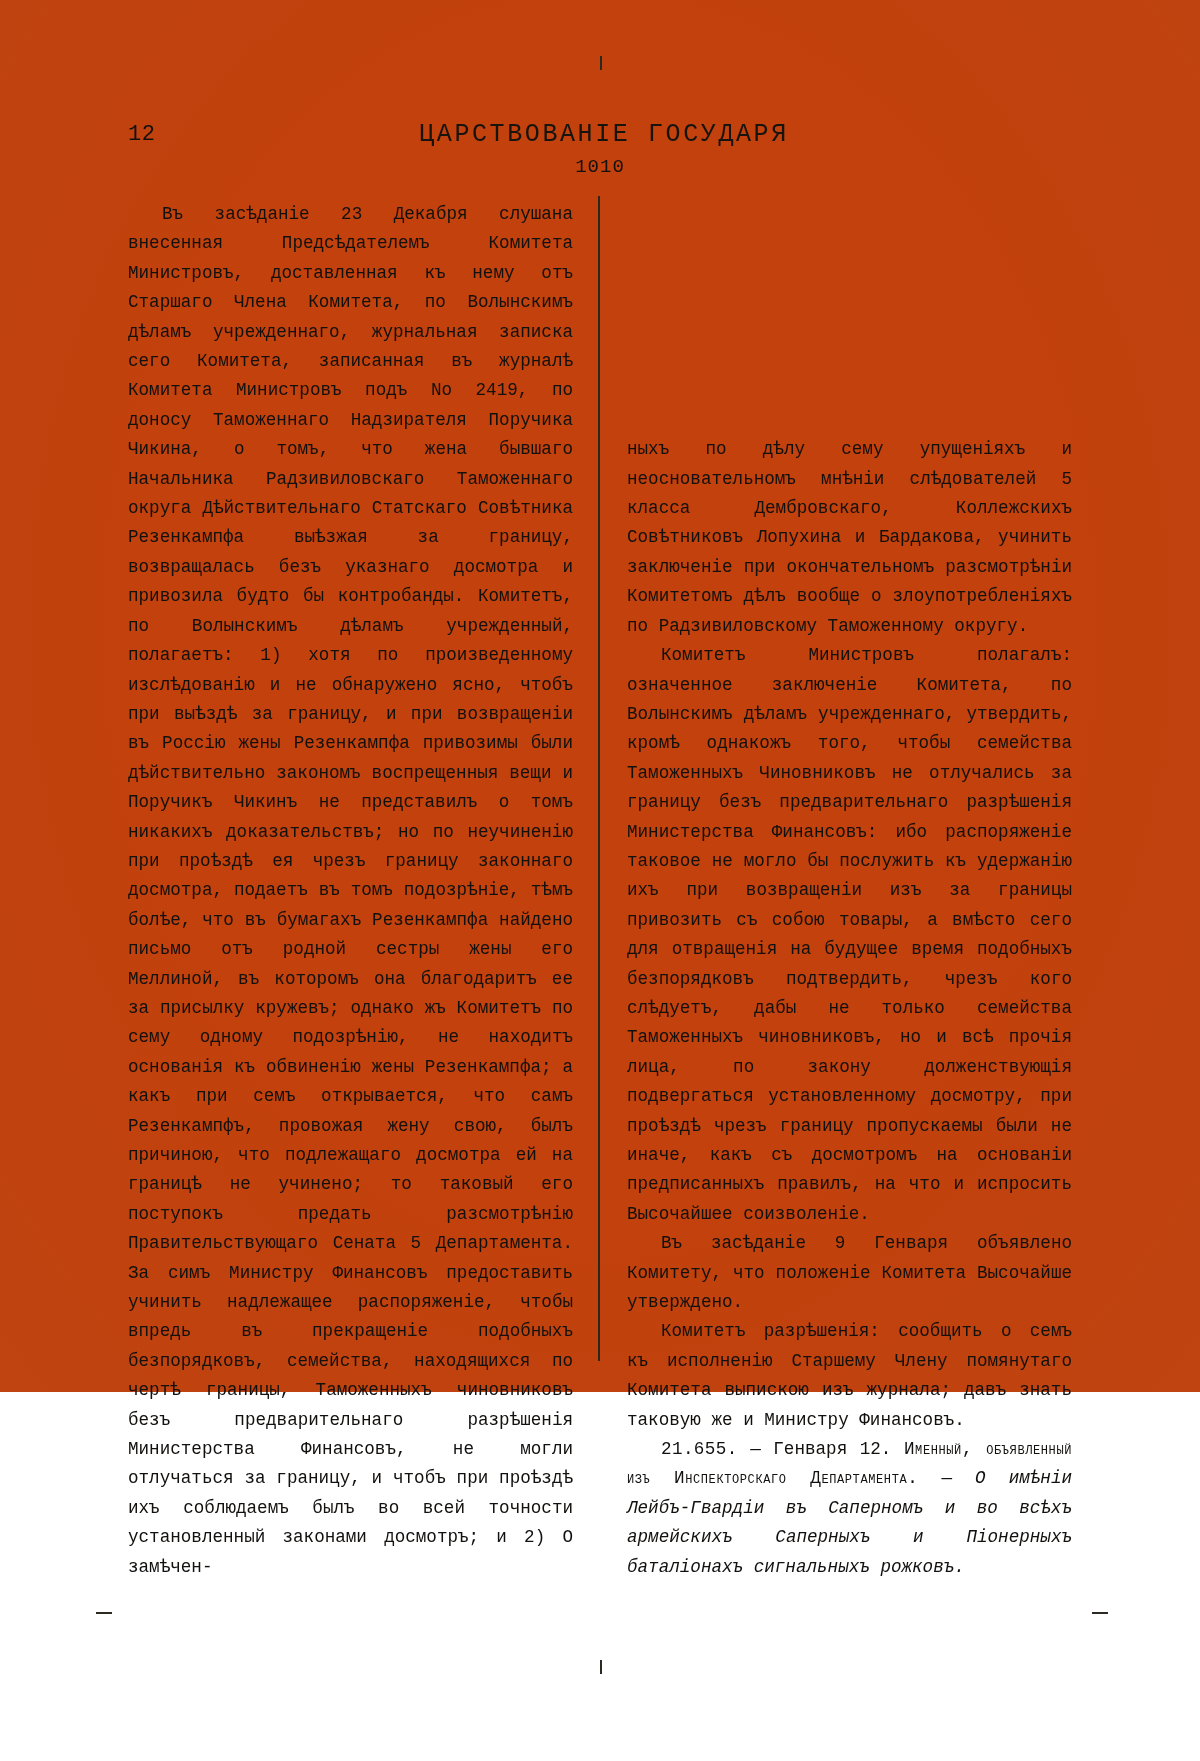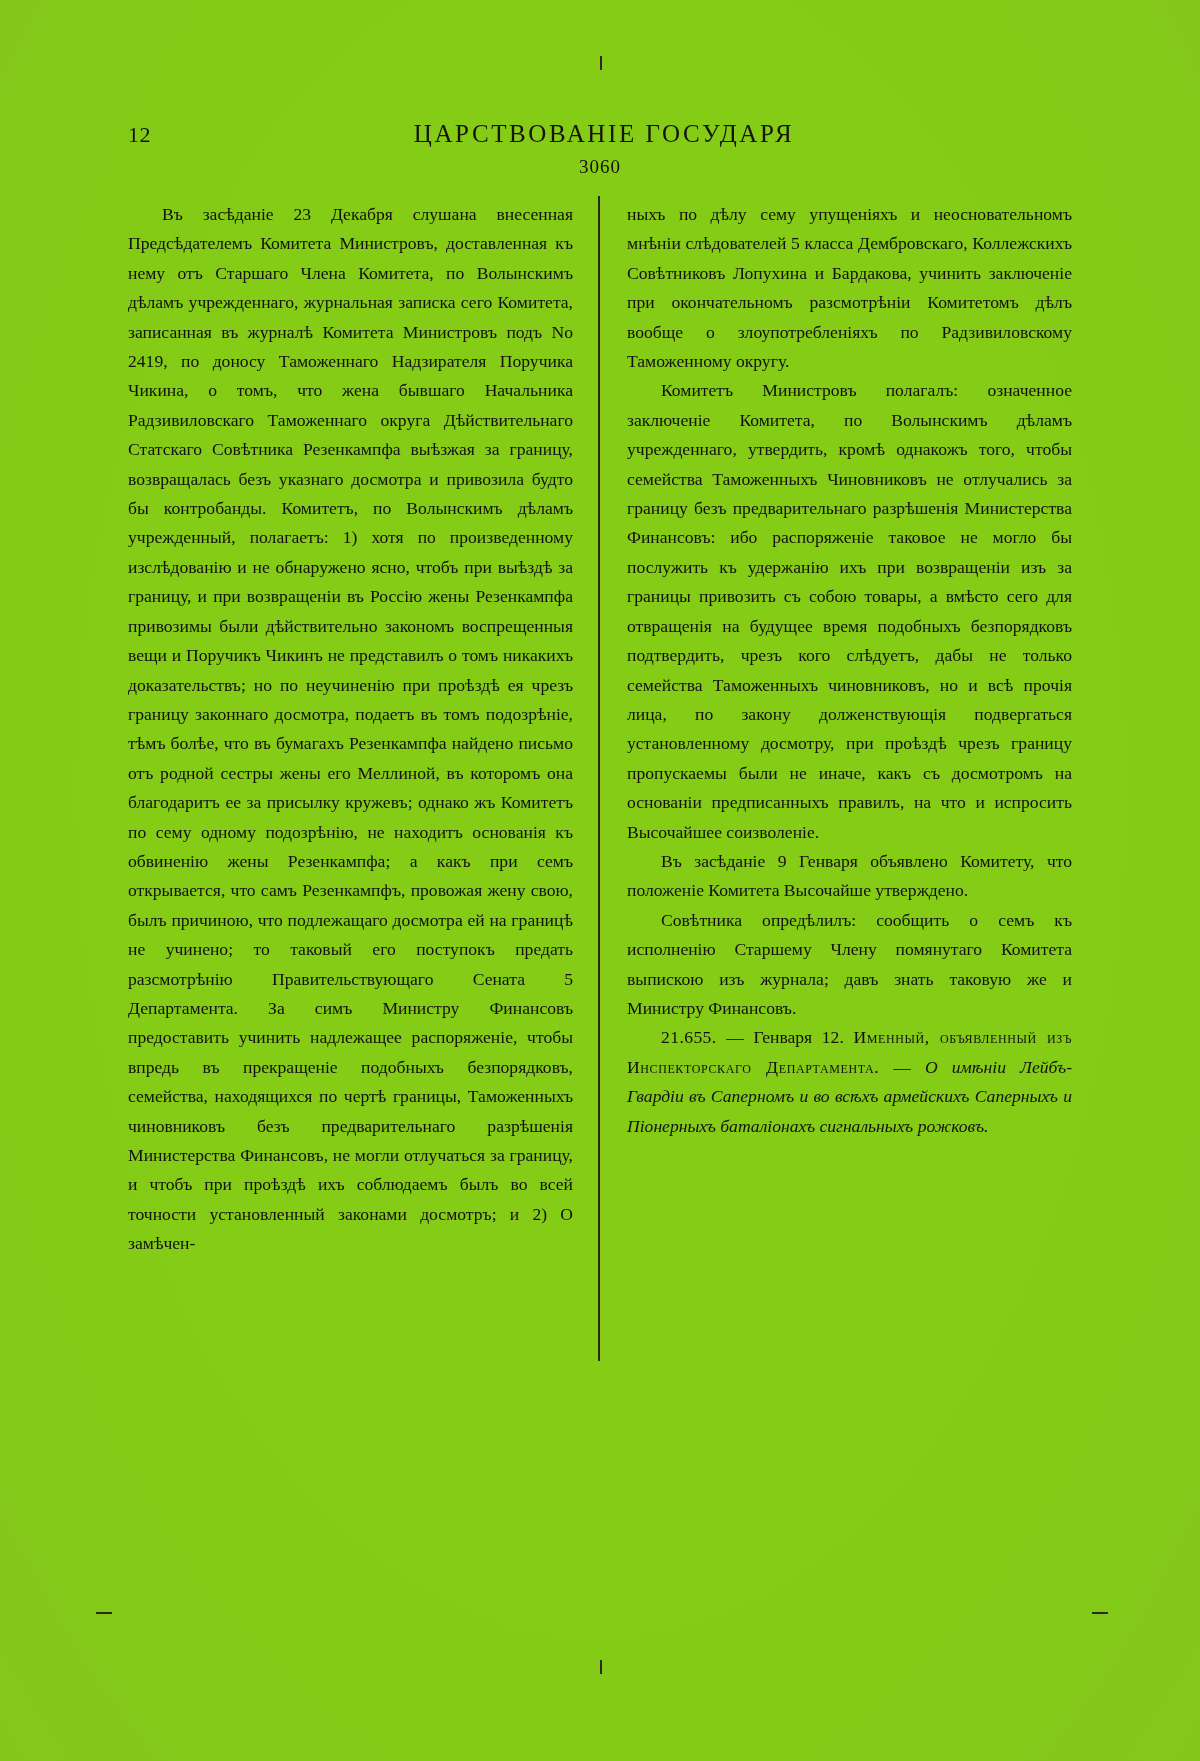--- a/index.html
+++ b/index.html
@@ -12,22 +12,23 @@
     height: 1761px;
     position: relative;
     font-family: "Liberation Serif", "DejaVu Serif", serif;
     color: #13110f;
     overflow: hidden;
   }
   .page {
     position: absolute;
     left: 0; top: 0;
     width: 1200px;
-    height: 1761px;
-    background: #84cc16;
+    height: 1392px;
+    background: #c2410c;
+    font-family: Liberation Mono, monospace;
   }
   
   .page::before {
     content: "";
     position: absolute;
     inset: 0;
     background:
       radial-gradient(ellipse at 50% 45%, rgba(255,255,255,0) 55%, rgba(120,115,105,0.05) 100%);
     pointer-events: none;
   }
@@ -63,20 +64,21 @@
     letter-spacing: 1px;
   }
 
   .columns {
     position: absolute;
     left: 128px;
     top: 200px;
     width: 944px;
     display: flex;
     gap: 16px;
+    align-items: flex-end;
   }
   .col {
     width: 452px;
     font-size: 17.6px;
     line-height: 29.4px;
     text-align: justify;
     text-justify: inter-word;
     hyphens: manual;
   }
   .col-left { padding-right: 18px; }
@@ -121,35 +123,35 @@
   <div class="tick tick-bottom"></div>
   <div class="tick tick-left"></div>
   <div class="tick tick-right"></div>
 
   <div class="folio">12</div>
 
   <div class="header">
     <div class="header-title">ЦАРСТВОВАНІЕ ГОСУДАРЯ</div>
   </div>
 
-  <div class="year">3060</div>
+  <div class="year">1010</div>
 
   <div class="rule"></div>
 
   <div class="columns">
 
     <div class="col col-left">
       <p>Въ засѣданіе 23 Декабря слушана внесенная Предсѣдателемъ Комитета Министровъ, доставленная къ нему отъ Старшаго Члена Комитета, по Волынскимъ дѣламъ учрежденнаго, журнальная записка сего Комитета, записанная въ журналѣ Комитета Министровъ подъ No 2419, по доносу Таможеннаго Надзирателя Поручика Чикина, о томъ, что жена бывшаго Начальника Радзивиловскаго Таможеннаго округа Дѣйствительнаго Статскаго Совѣтника Резенкампфа выѣзжая за границу, возвращалась безъ указнаго досмотра и привозила будто бы контробанды. Комитетъ, по Волынскимъ дѣламъ учрежденный, полагаетъ: 1) хотя по произведенному изслѣдованію и не обнаружено ясно, чтобъ при выѣздѣ за границу, и при возвращеніи въ Россію жены Резенкампфа привозимы были дѣйствительно закономъ воспрещенныя вещи и Поручикъ Чикинъ не представилъ о томъ никакихъ доказательствъ; но по неучиненію при проѣздѣ ея чрезъ границу законнаго досмотра, подаетъ въ томъ подозрѣніе, тѣмъ болѣе, что въ бумагахъ Резенкампфа найдено письмо отъ родной сестры жены его Меллиной, въ которомъ она благодаритъ ее за присылку кружевъ; однако жъ Комитетъ по сему одному подозрѣнію, не находитъ основанія къ обвиненію жены Резенкампфа; а какъ при семъ открывается, что самъ Резенкампфъ, провожая жену свою, былъ причиною, что подлежащаго досмотра ей на границѣ не учинено; то таковый его поступокъ предать разсмотрѣнію Правительствующаго Сената 5 Департамента. За симъ Министру Финансовъ предоставить учинить надлежащее распоряженіе, чтобы впредь въ прекращеніе подобныхъ безпорядковъ, семейства, находящихся по чертѣ границы, Таможенныхъ чиновниковъ безъ предварительнаго разрѣшенія Министерства Финансовъ, не могли отлучаться за границу, и чтобъ при проѣздѣ ихъ соблюдаемъ былъ во всей точности установленный законами досмотръ; и 2) О замѣчен-</p>
     </div>
 
     <div class="col col-right">
       <p class="cont">ныхъ по дѣлу сему упущеніяхъ и неосновательномъ мнѣніи слѣдователей 5 класса Дембровскаго, Коллежскихъ Совѣтниковъ Лопухина и Бардакова, учинить заключеніе при окончательномъ разсмотрѣніи Комитетомъ дѣлъ вообще о злоупотребленіяхъ по Радзивиловскому Таможенному округу.</p>
       <p>Комитетъ Министровъ полагалъ: означенное заключеніе Комитета, по Волынскимъ дѣламъ учрежденнаго, утвердить, кромѣ однакожъ того, чтобы семейства Таможенныхъ Чиновниковъ не отлучались за границу безъ предварительнаго разрѣшенія Министерства Финансовъ: ибо распоряженіе таковое не могло бы послужить къ удержанію ихъ при возвращеніи изъ за границы привозить съ собою товары, а вмѣсто сего для отвращенія на будущее время подобныхъ безпорядковъ подтвердить, чрезъ кого слѣдуетъ, дабы не только семейства Таможенныхъ чиновниковъ, но и всѣ прочія лица, по закону долженствующія подвергаться установленному досмотру, при проѣздѣ чрезъ границу пропускаемы были не иначе, какъ съ досмотромъ на основаніи предписанныхъ правилъ, на что и испросить Высочайшее соизволеніе.</p>
       <p>Въ засѣданіе 9 Генваря объявлено Комитету, что положеніе Комитета Высочайше утверждено.</p>
-      <p>Совѣтника опредѣлилъ: сообщить о семъ къ исполненію Старшему Члену помянутаго Комитета выпискою изъ журнала; давъ знать таковую же и Министру Финансовъ.</p>
+      <p>Комитетъ разрѣшенія: сообщить о семъ къ исполненію Старшему Члену помянутаго Комитета выпискою изъ журнала; давъ знать таковую же и Министру Финансовъ.</p>
 
       <p>
         <span class="num">21.655.</span><span> — </span><span>Генваря 12. </span><span class="smallcaps">Именный, объявленный изъ Инспекторскаго Департамента.</span><span> — </span><span class="ital">О имѣніи Лейбъ-Гвардіи въ Саперномъ и во всѣхъ армейскихъ Саперныхъ и Піонерныхъ баталіонахъ сигнальныхъ рожковъ.</span>
       </p>
 
     </div>
 
   </div>
 </div>
 

